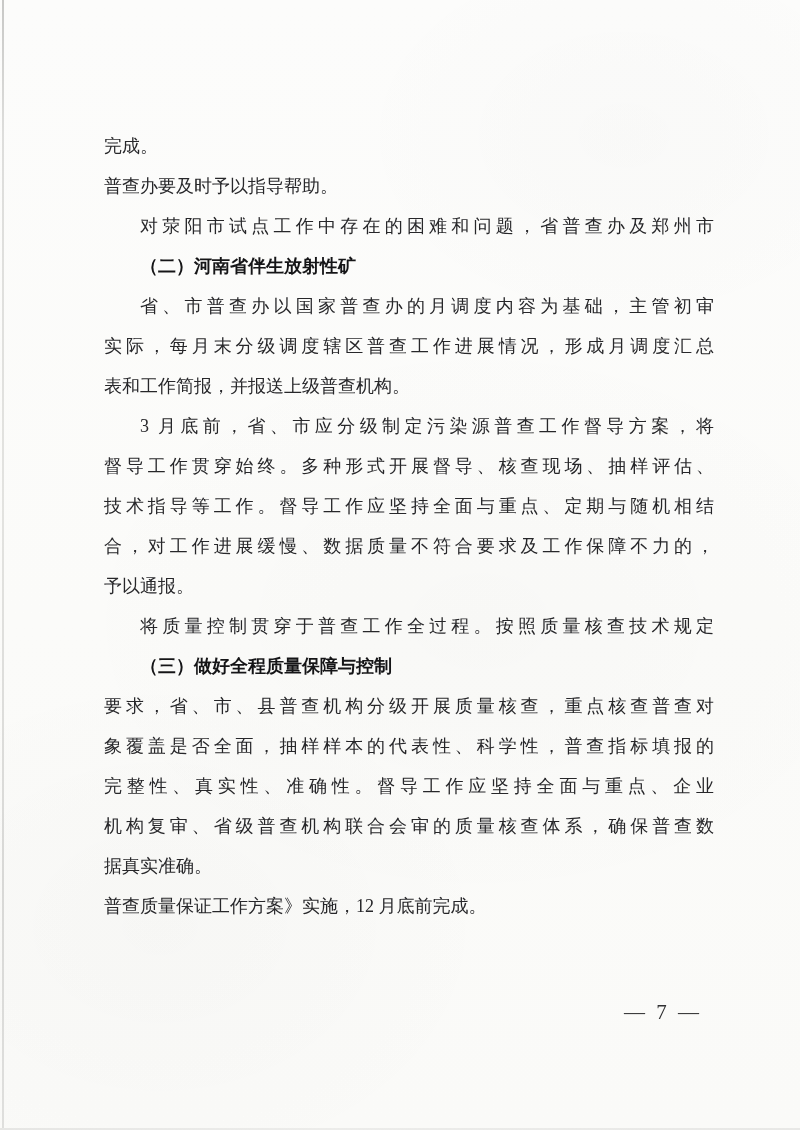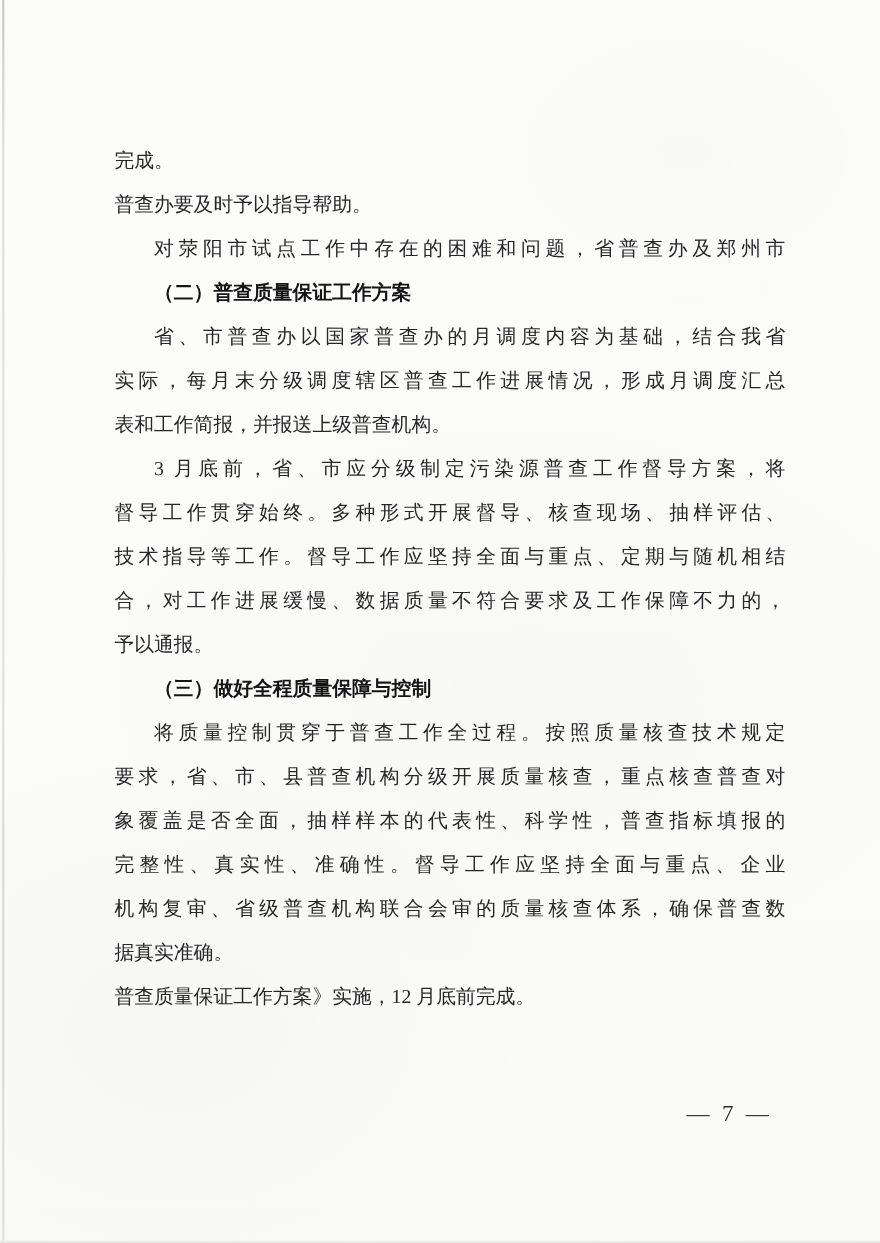--- a/index.html
+++ b/index.html
@@ -64,31 +64,31 @@
 <body>
 
 <div class="page">
   <div class="scan-edge-left"></div>
   <div class="scan-edge-bottom"></div>
 
   <div class="textblock">
     <div class="ln">完成。</div>
     <div class="ln">普查办要及时予以指导帮助。</div>
     <div class="ln ind fill">对荥阳市试点工作中存在的困难和问题，省普查办及郑州市</div>
-    <div class="ln ind hd">（二）普查质量保证工作方案</div>
-    <div class="ln ind fill">省、市普查办以国家普查办的月调度内容为基础，结合我省</div>
+    <div class="ln ind hd">（二）河南省伴生放射性矿</div>
+    <div class="ln ind fill">省、市普查办以国家普查办的月调度内容为基础，主管初审</div>
     <div class="ln fill">实际，每月末分级调度辖区普查工作进展情况，形成月调度汇总</div>
     <div class="ln">表和工作简报，并报送上级普查机构。</div>
     <div class="ln ind fill">3 月底前，省、市应分级制定污染源普查工作督导方案，将</div>
     <div class="ln fill">督导工作贯穿始终。多种形式开展督导、核查现场、抽样评估、</div>
     <div class="ln fill">技术指导等工作。督导工作应坚持全面与重点、定期与随机相结</div>
     <div class="ln fill">合，对工作进展缓慢、数据质量不符合要求及工作保障不力的，</div>
     <div class="ln">予以通报。</div>
+    <div class="ln ind fill">将质量控制贯穿于普查工作全过程。按照质量核查技术规定</div>
     <div class="ln ind hd">（三）做好全程质量保障与控制</div>
-    <div class="ln ind fill">将质量控制贯穿于普查工作全过程。按照质量核查技术规定</div>
     <div class="ln fill">要求，省、市、县普查机构分级开展质量核查，重点核查普查对</div>
     <div class="ln fill">象覆盖是否全面，抽样样本的代表性、科学性，普查指标填报的</div>
     <div class="ln fill">完整性、真实性、准确性。督导工作应坚持全面与重点、企业</div>
     <div class="ln fill">机构复审、省级普查机构联合会审的质量核查体系，确保普查数</div>
     <div class="ln">据真实准确。</div>
     <div class="ln">普查质量保证工作方案》实施，12 月底前完成。</div>
   </div>
 
   <div class="pagenum">— 7 —</div>
 </div>

